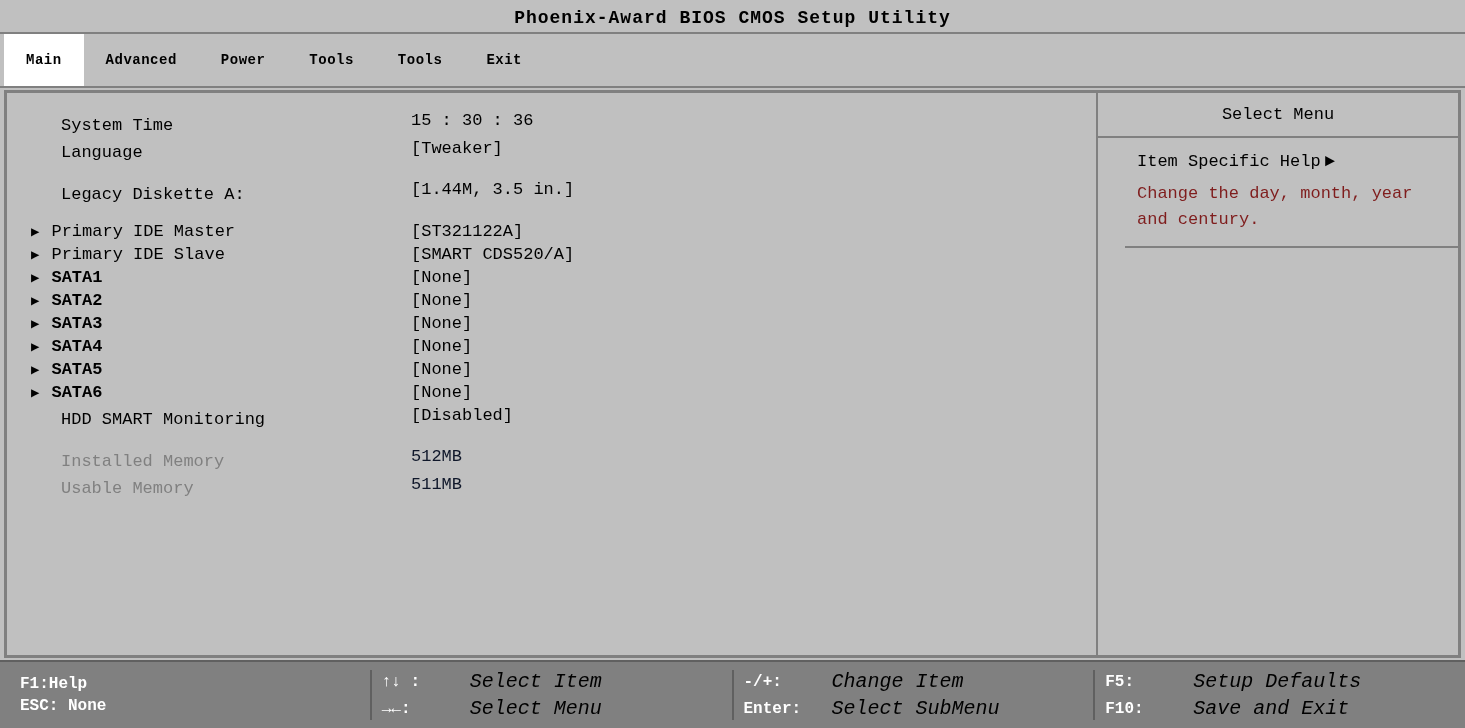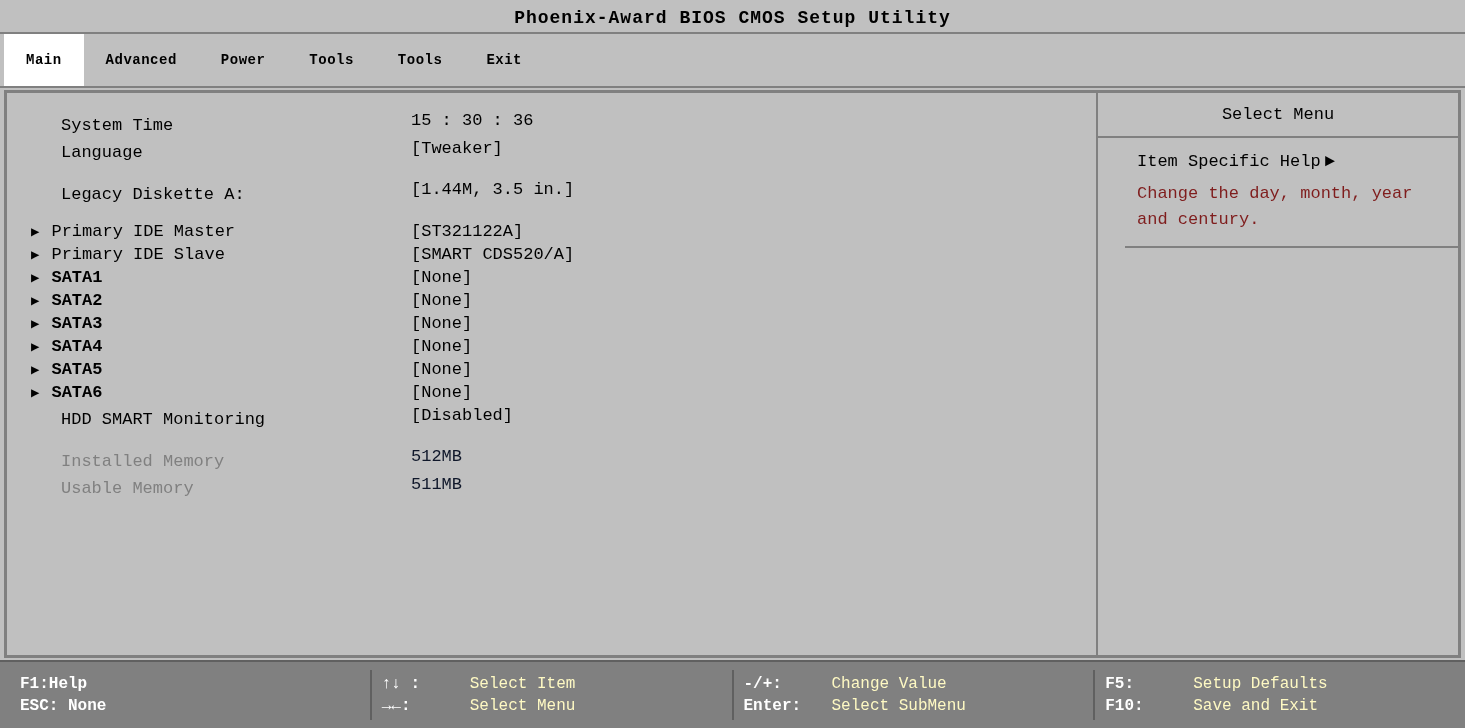--- a/index.html
+++ b/index.html
@@ -160,22 +160,23 @@
       gap: 8px;
       align-items: center;
     }
     .status-key {
       color: #fff;
       font-weight: bold;
       font-size: 16px;
       min-width: 80px;
     }
     .status-desc {
-      color: #fef9c3;
-      font-size: 16px;
+      color: #000000;
+      font-size: 20px;
+      font-style: italic;
     }
     .status-separator {
       width: 2px;
       background: #606060;
       height: 50px;
       margin: 0 10px;
     }
   </style>
 </head>
 <body>
@@ -332,21 +333,21 @@
         </div>
         <div class="status-row">
           <span class="status-key">→←:</span>
           <span class="status-desc">Select Menu</span>
         </div>
       </div>
       <div class="status-separator"></div>
       <div class="status-col">
         <div class="status-row">
           <span class="status-key">-/+:</span>
-          <span class="status-desc">Change Value</span>
+          <span class="status-desc">Change Item</span>
         </div>
         <div class="status-row">
           <span class="status-key">Enter:</span>
           <span class="status-desc">Select SubMenu</span>
         </div>
       </div>
       <div class="status-separator"></div>
       <div class="status-col">
         <div class="status-row">
           <span class="status-key">F5:</span>

